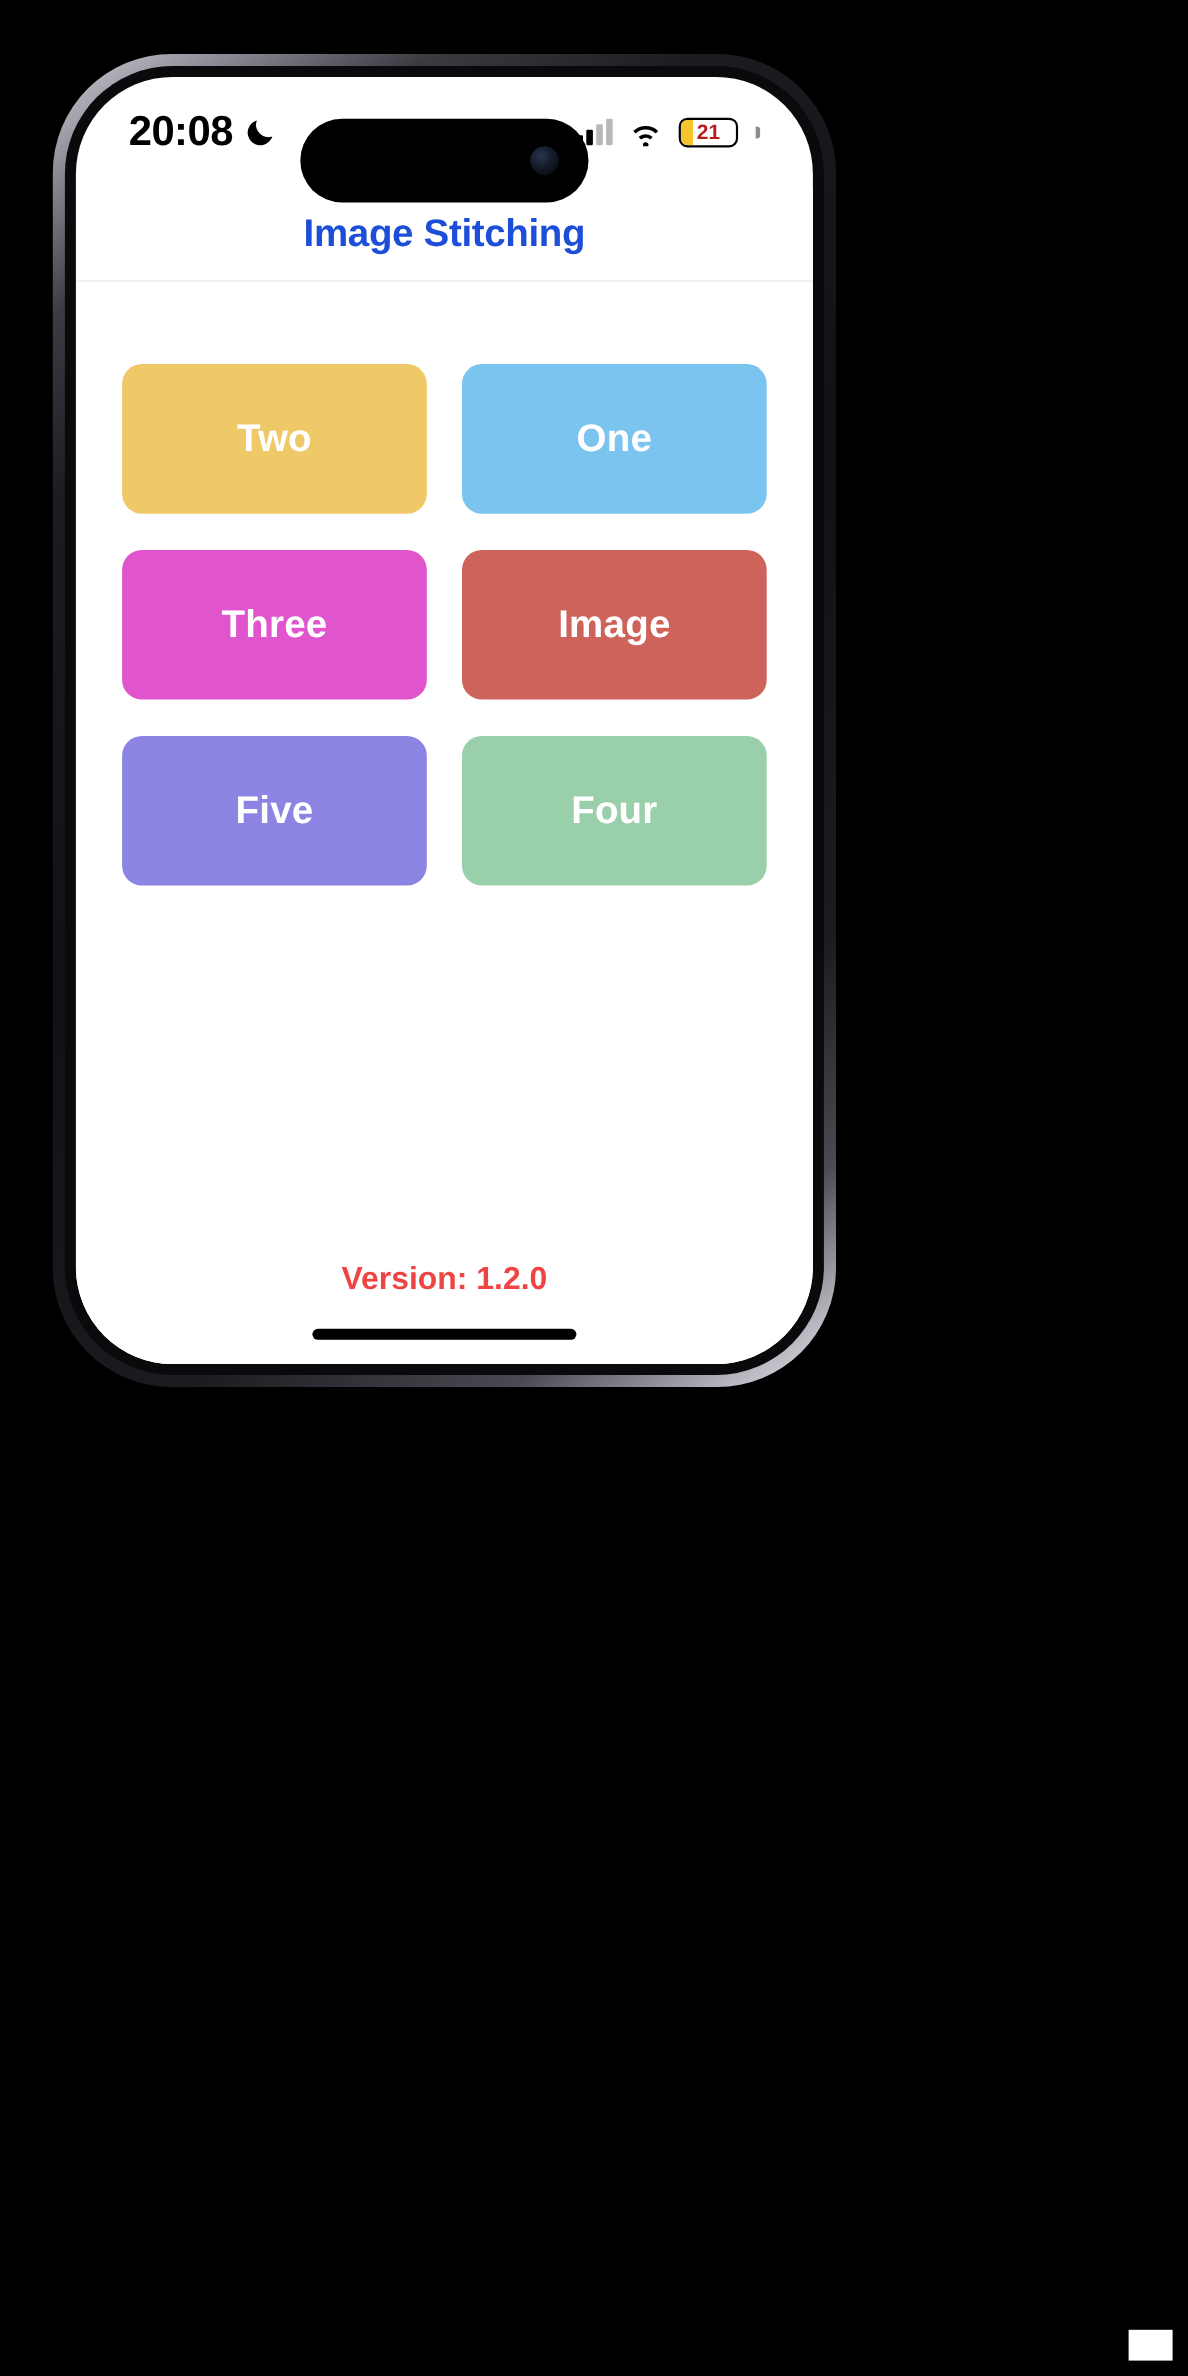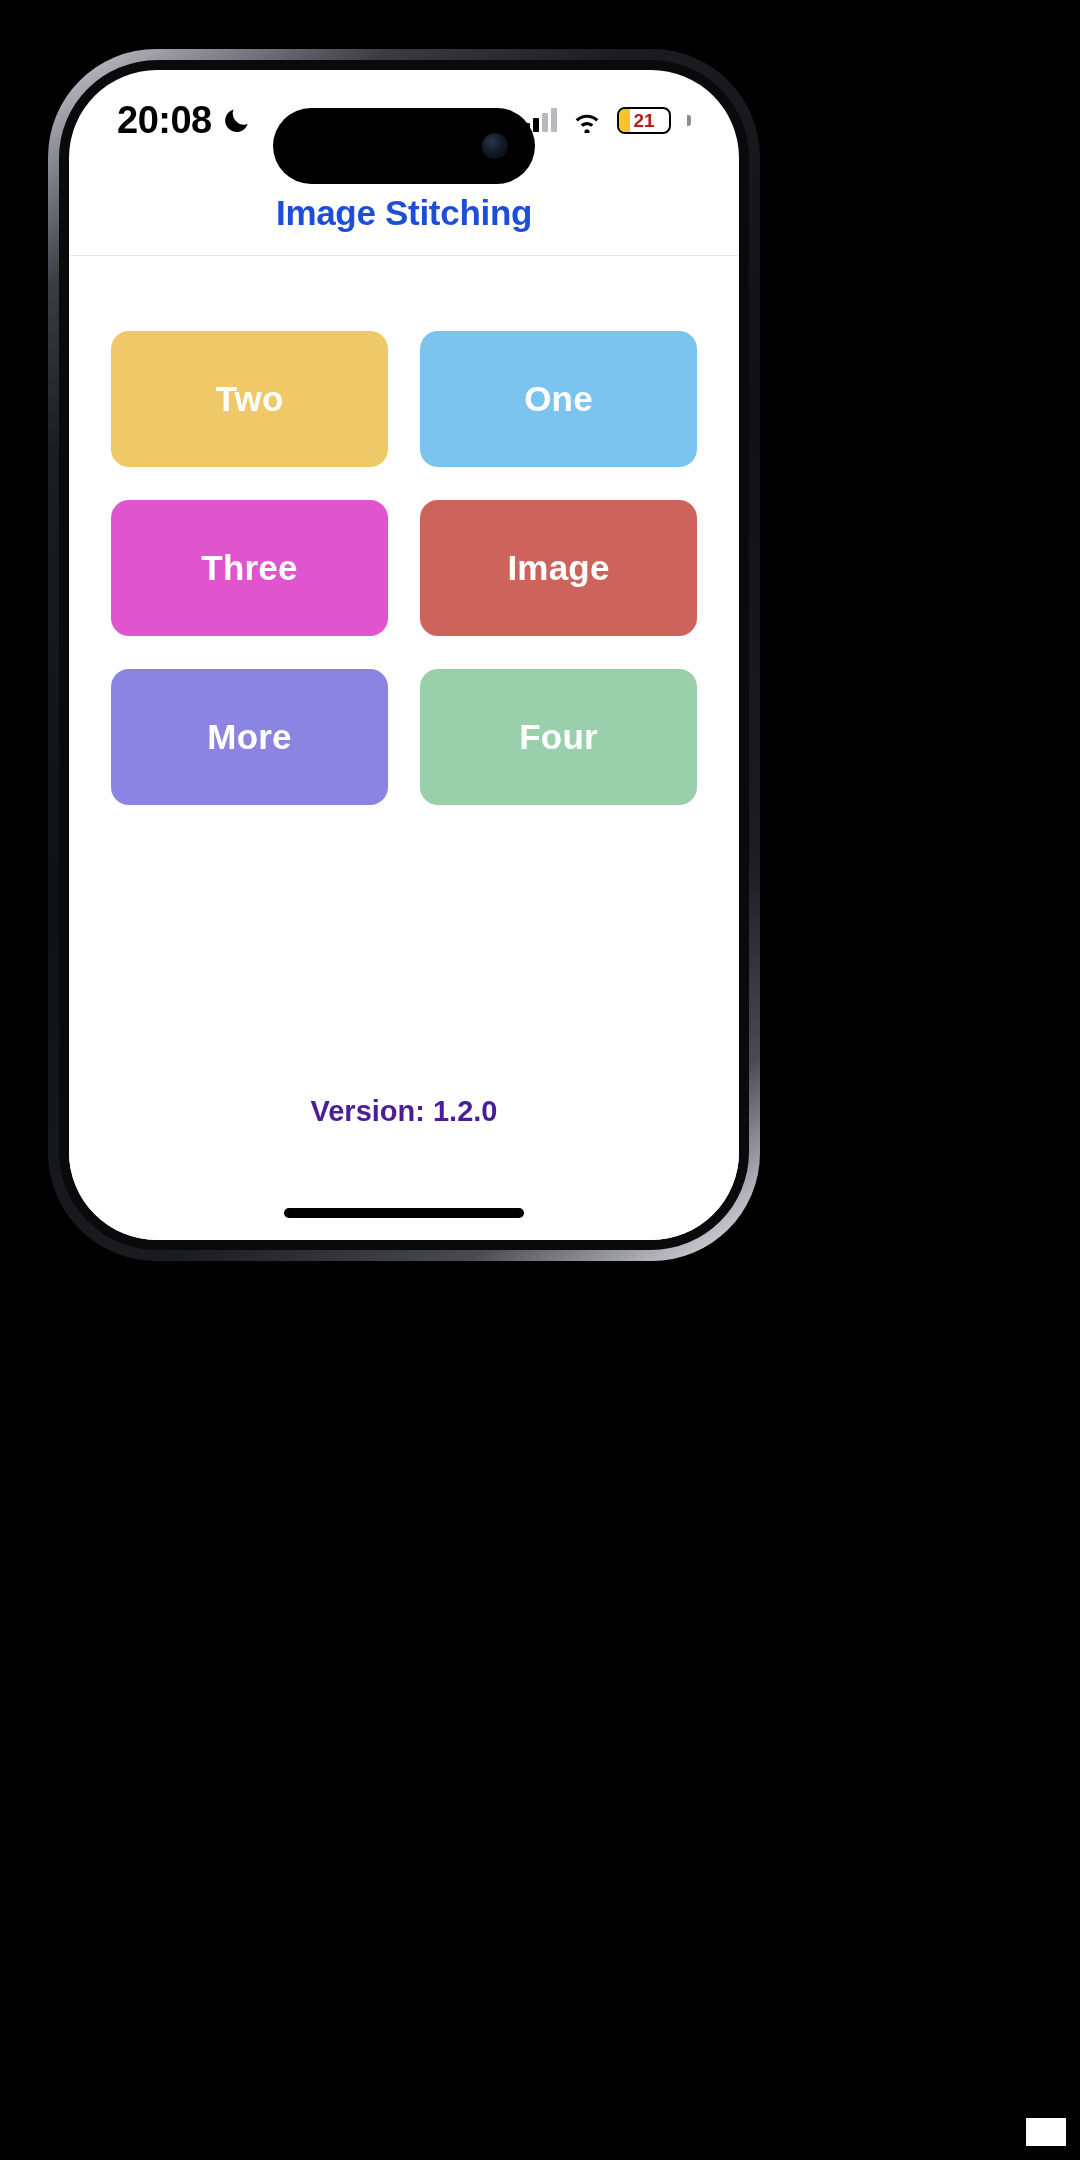--- a/index.html
+++ b/index.html
@@ -124,22 +124,22 @@
     height:136px;border-radius:18px;
     display:flex;align-items:center;justify-content:center;
     color:#fff;font-size:35px;font-weight:bold;
     letter-spacing:.2px;
     border:none;cursor:pointer;
     font-family:"Liberation Sans", sans-serif;
   }
   .spacer{flex:1;}
   .version{
     text-align:center;
-    font-size:29px;font-weight:bold;color:#4c1d95;
-    padding-bottom:112px;
+    font-size:29px;font-weight:bold;color:#ef4444;
+    padding-bottom:60px;
   }
   
   .home-indicator{
     position:absolute;left:50%;transform:translateX(-50%);
     bottom:22px;width:240px;height:10px;border-radius:6px;background:#000;
   }
   
   .corner-square{
     position:absolute;right:14px;bottom:14px;width:40px;height:28px;background:#fff;
   }
@@ -202,21 +202,21 @@
           <button class="tile" style="background: rgb(124, 196, 240);">
               <span>One</span>
             </button>
           <button class="tile" style="background: rgb(224, 84, 205);">
               <span>Three</span>
             </button>
           <button class="tile" style="background: rgb(205, 99, 91);">
               <span>Image</span>
             </button>
           <button class="tile" style="background: rgb(139, 132, 226);">
-              <span>More</span>
+              <span>Five</span>
             </button>
           <button class="tile" style="background: rgb(153, 207, 171);">
               <span>Four</span>
             </button>
         </div>
 
         <div class="spacer"></div>
 
         <div class="version">Version: 1.2.0</div>
       </div>

